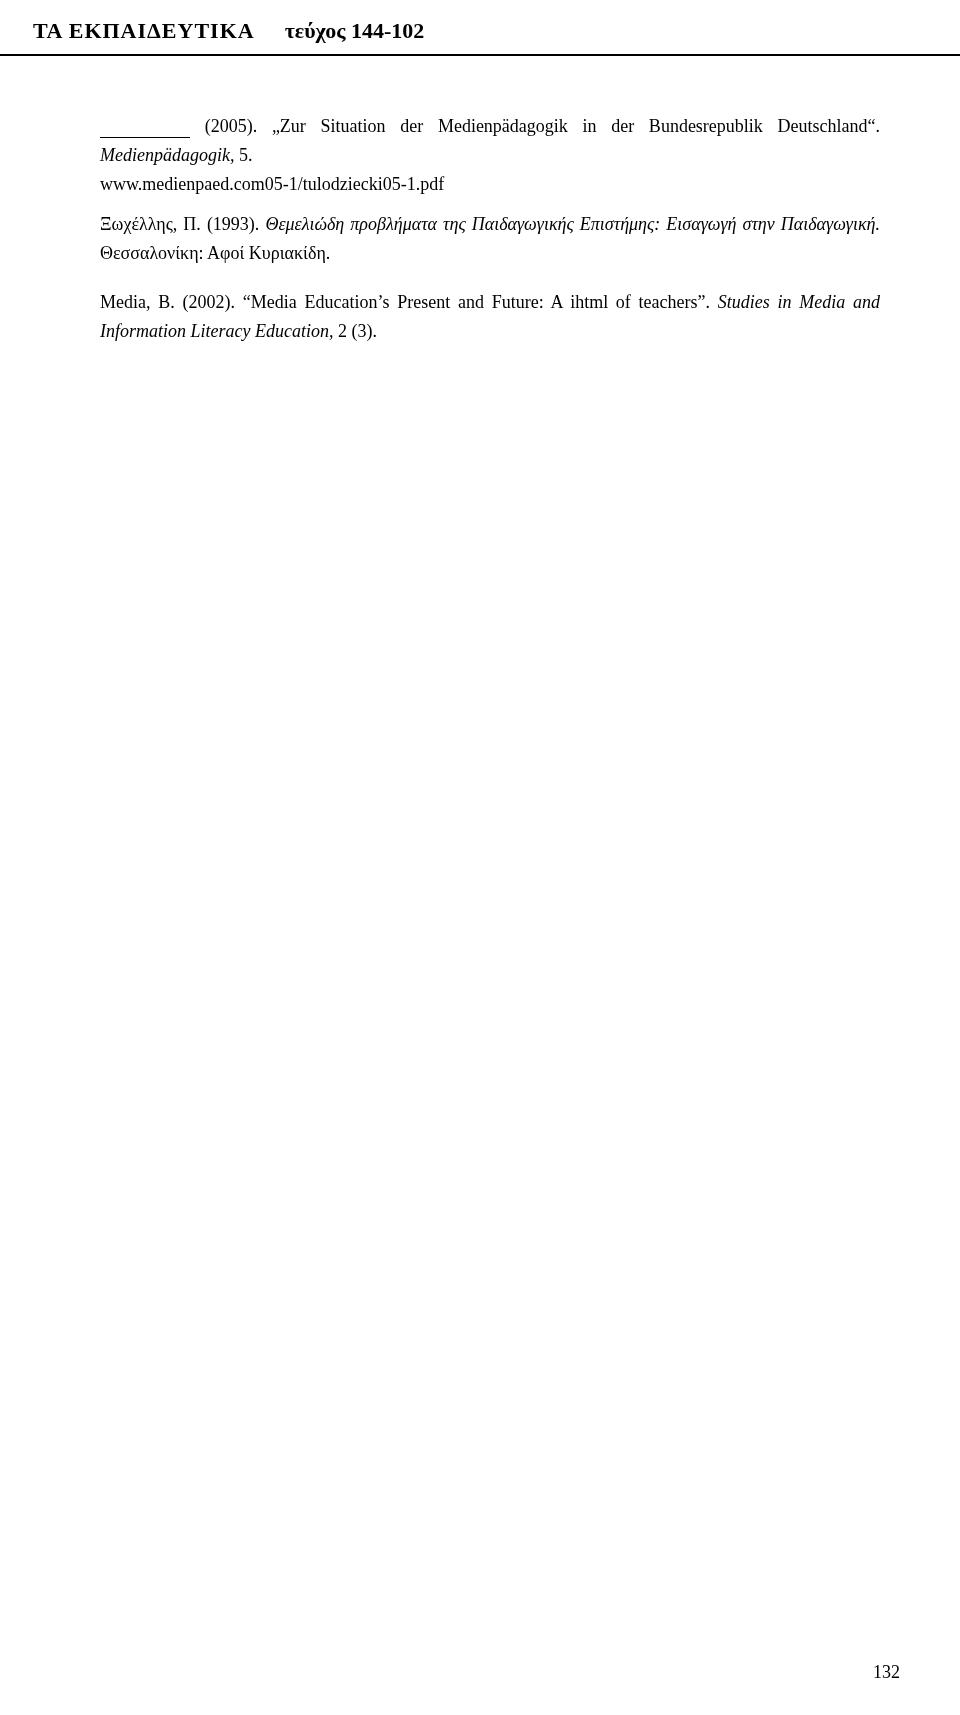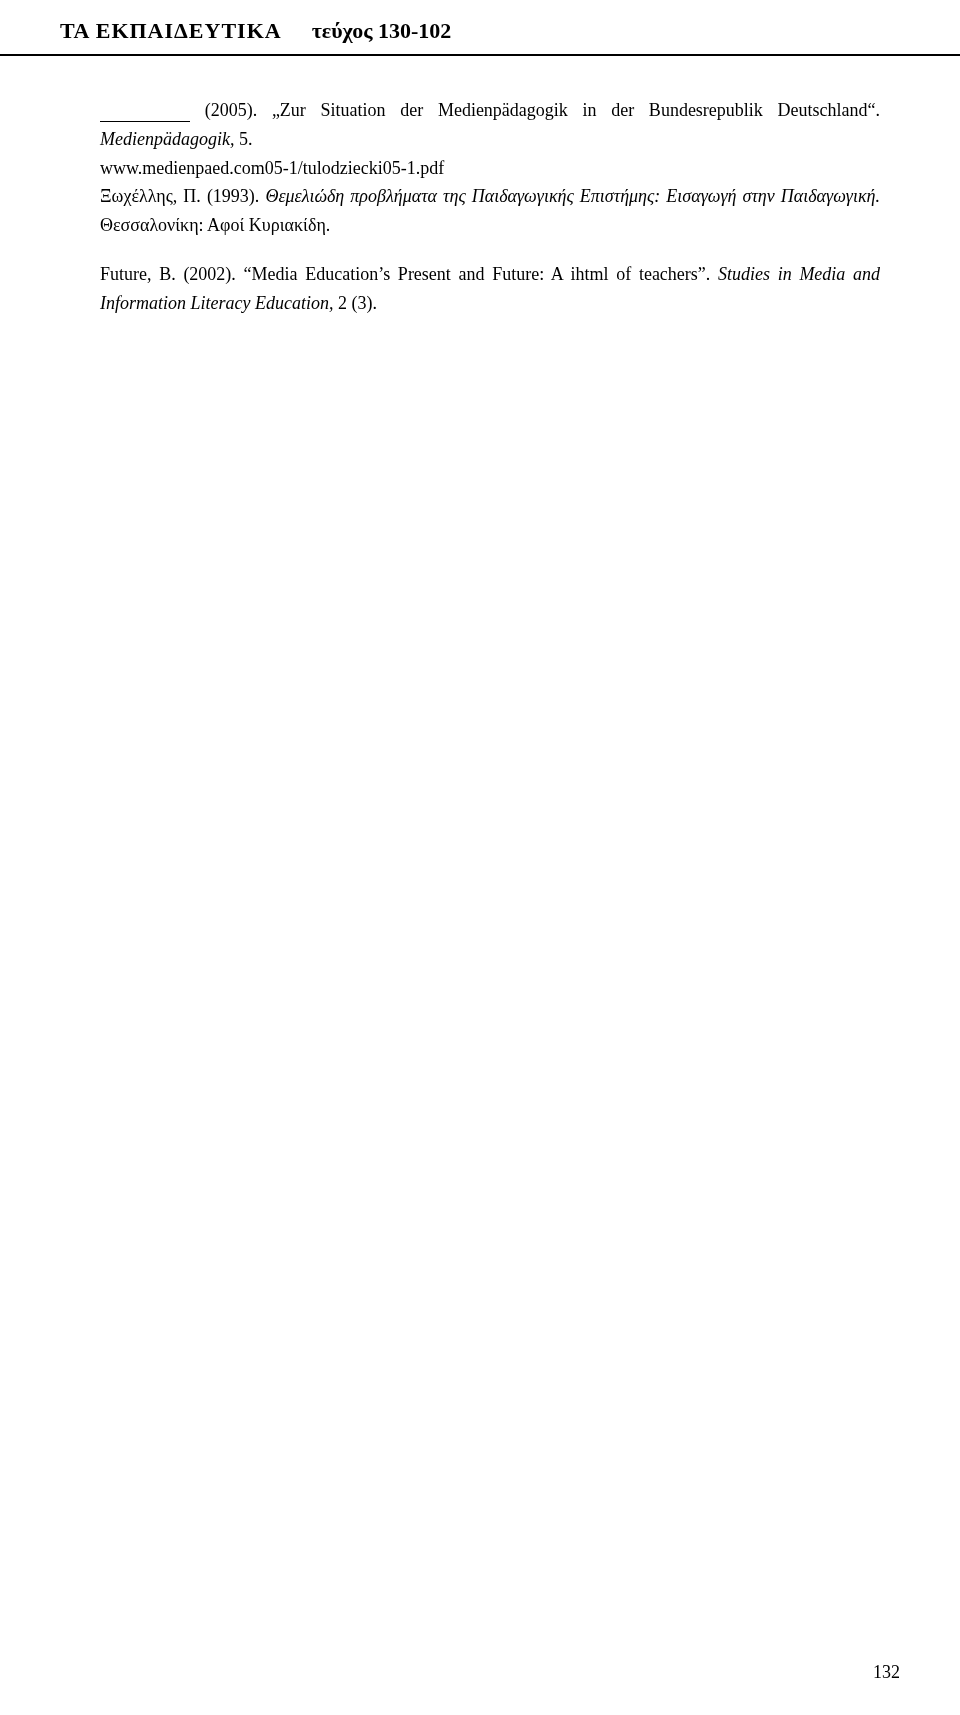--- a/index.html
+++ b/index.html
@@ -20,23 +20,23 @@
     .page-container {
       width: 960px;
       min-height: 1715px;
       padding: 0;
       position: relative;
     }
 
     .header {
       display: flex;
       align-items: flex-end;
-      padding: 18px 40px 10px 60px;
+      padding: 18px 40px 10px 33px;
       border-bottom: 2px solid #000000;
-      margin-bottom: 0;
+      margin-bottom: 16px;
     }
 
     .header-title {
       font-size: 22px;
       font-weight: bold;
       letter-spacing: 1px;
     }
 
     .header-issue {
       font-size: 22px;
@@ -74,45 +74,45 @@
       font-family: "Times New Roman", Times, serif;
     }
   </style>
 </head>
 <body>
 
 <div class="page-container">
 
   <div class="header">
     <span class="header-title">ΤΑ ΕΚΠΑΙΔΕΥΤΙΚΑ</span>
-    <span class="header-issue">τεύχος 130-102</span>
+    <span class="header-issue">τεύχος 144-102</span>
   </div>
 
   <div class="content-area">
     <div class="reference-block">
 
-      <p style="">
+      <p style="margin-bottom: 12px;">
         <span class="underline-blank"></span>
         <span>(2005).</span>
         <span>„Zur Situation der Medienpädagogik in der Bundesrepublik Deutschland“.</span>
         <span class="italic">Medienpädagogik,</span>
         <span>5.</span>
         <br>
         <span>www.medienpaed.com05-1/tulodziecki05-1.pdf</span>
       </p>
 
       <p style="margin-bottom: 20px;">
         <span>Ξωχέλλης, Π.</span>
         <span>(1993).</span>
         <span class="italic">Θεμελιώδη προβλήματα της Παιδαγωγικής Επιστήμης: Εισαγωγή στην Παιδαγωγική.</span>
         <span>Θεσσαλονίκη: Αφοί Κυριακίδη.</span>
       </p>
 
       <p style="margin-bottom: 12px;">
-        <span>Future, B.</span>
+        <span>Media, B.</span>
         <span>(2002).</span>
         <span>“Media Education’s Present and Future: A ihtml of teachers”.</span>
         <span class="italic">Studies in Media and Information Literacy Education,</span>
         <span>2 (3).</span>
         <br>
       </p>
 
     </div>
   </div>
 

